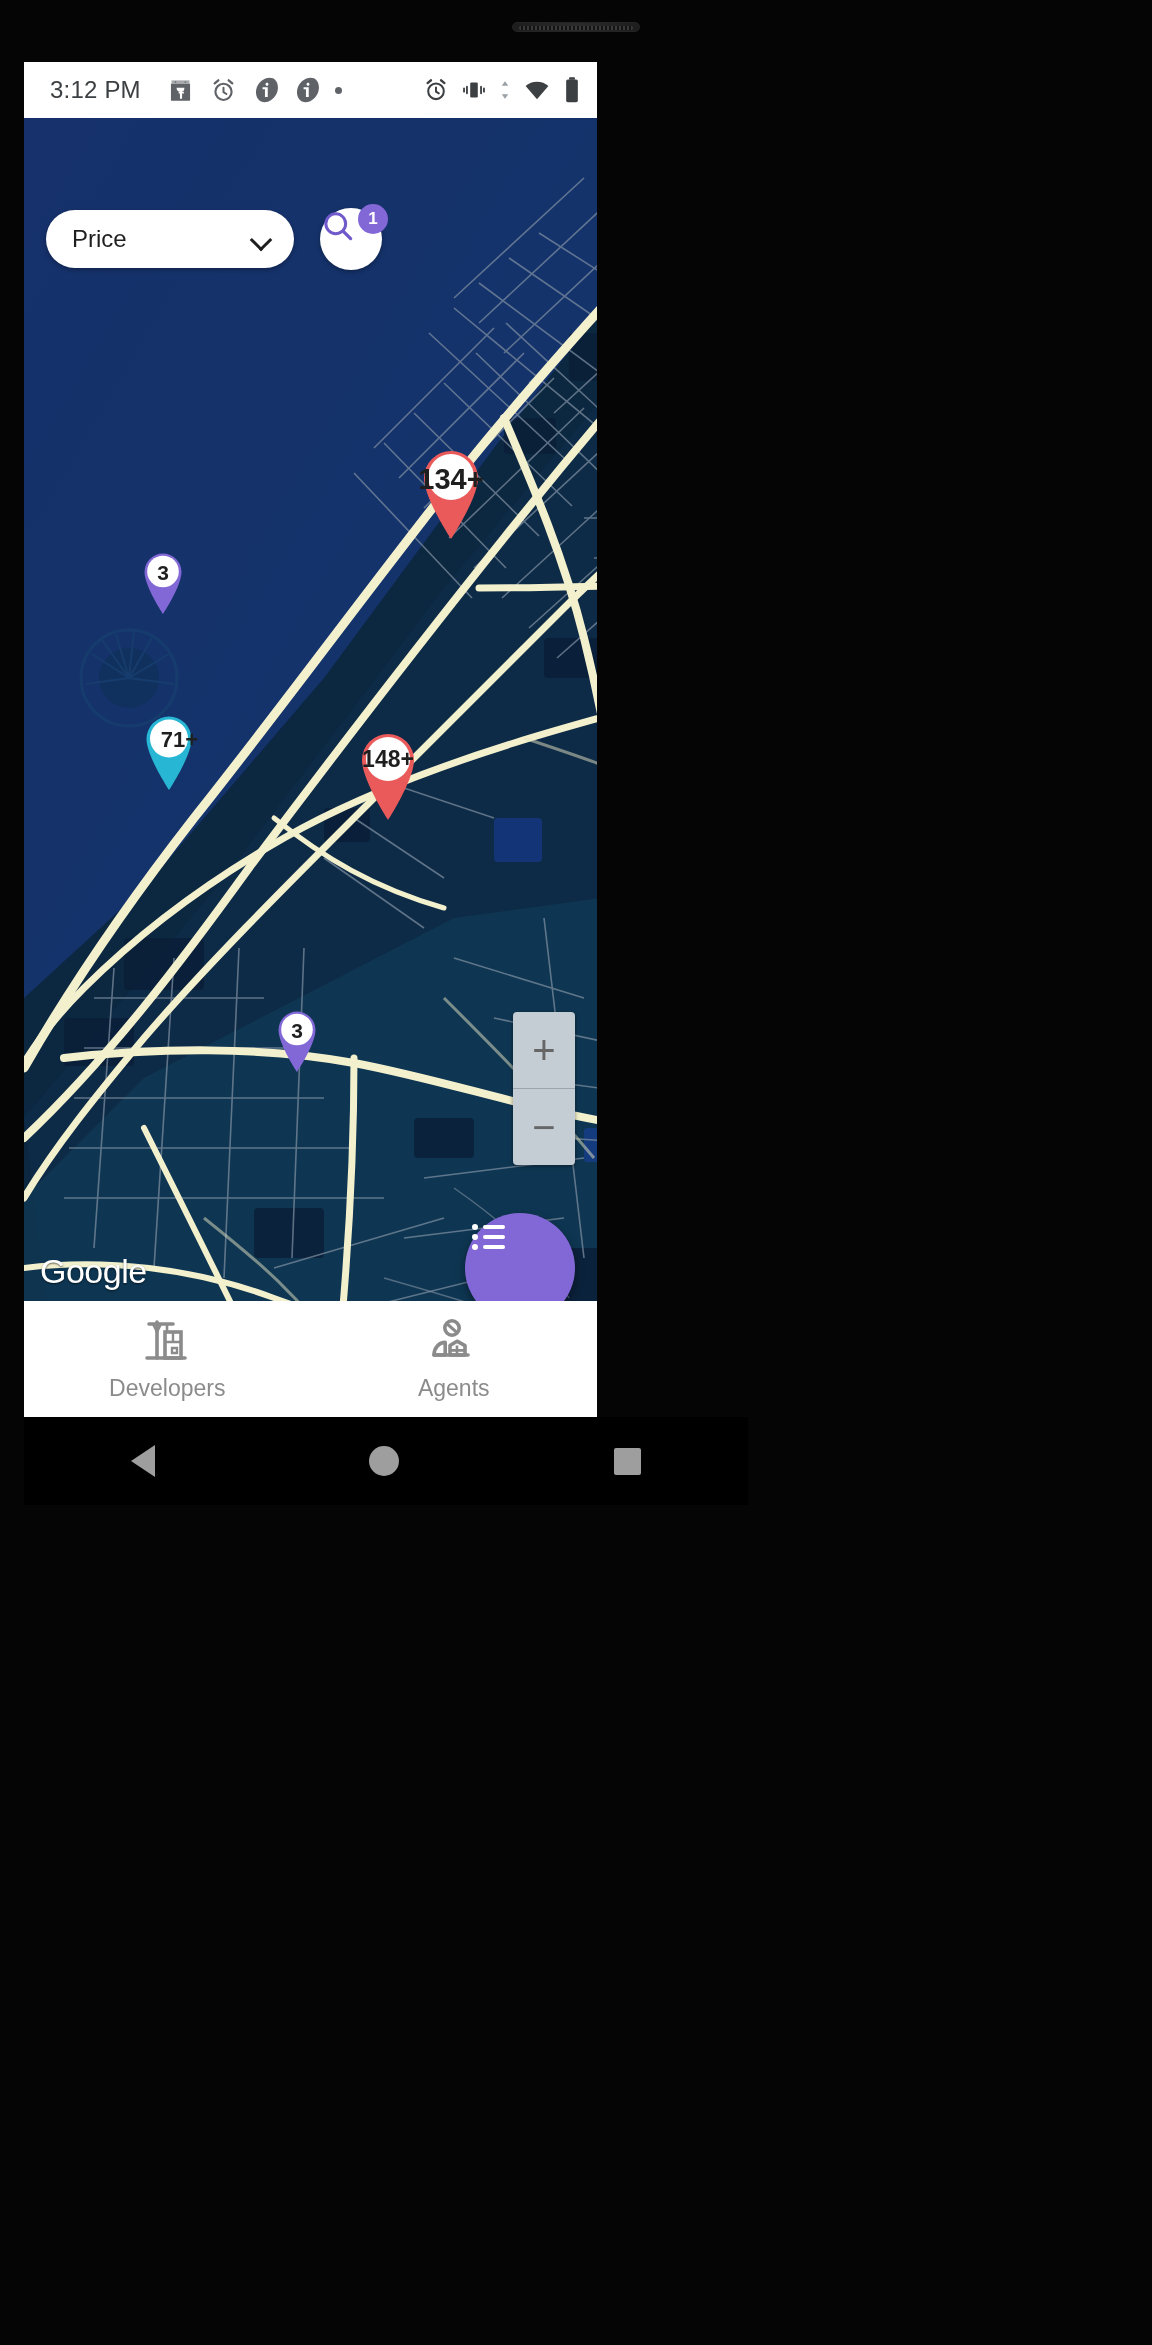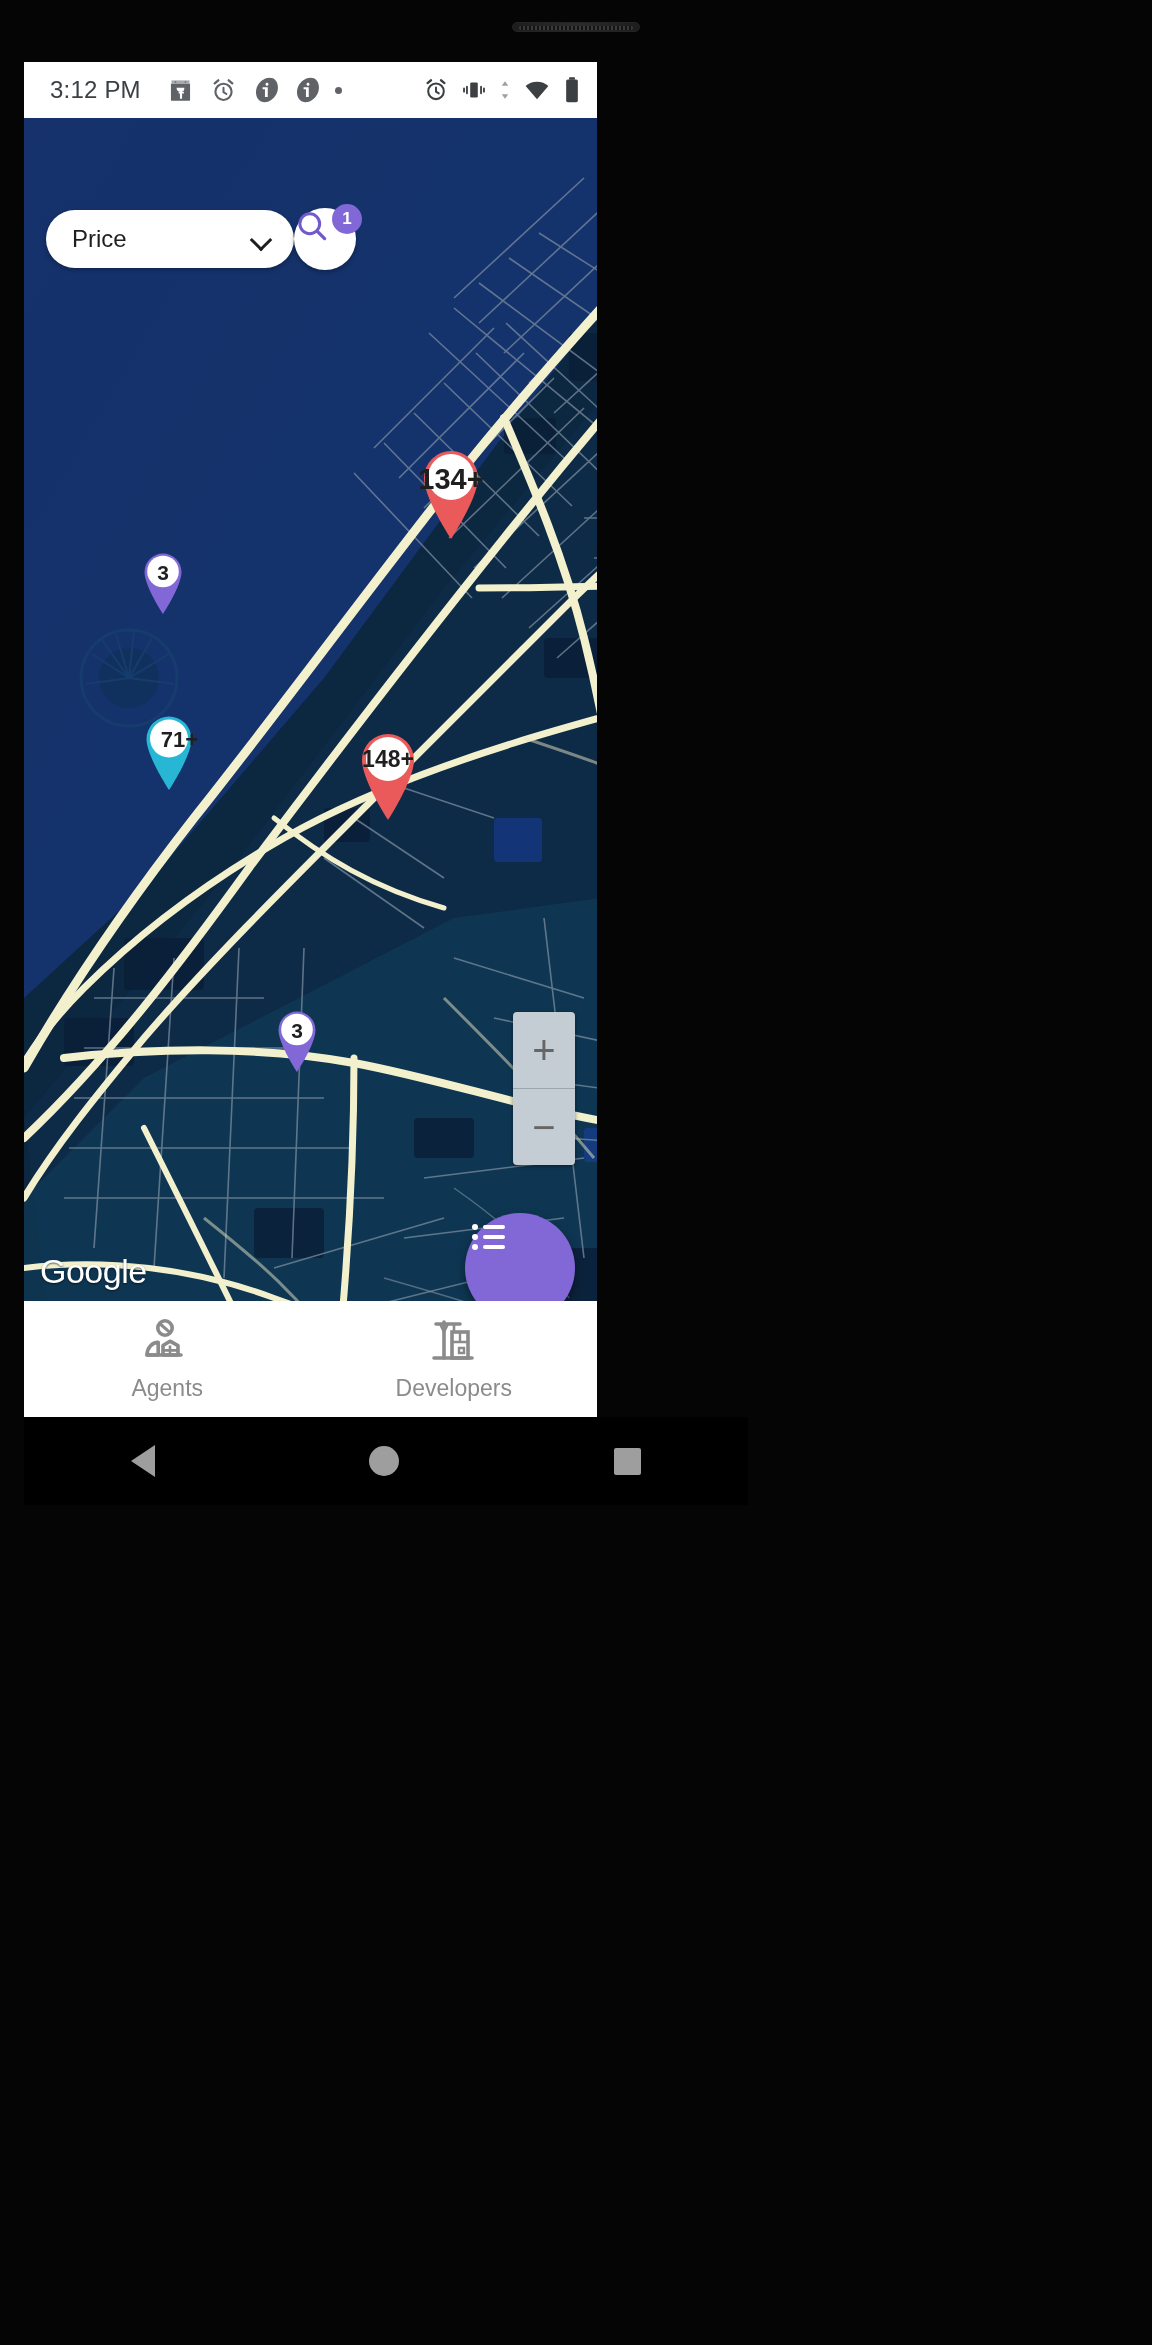--- a/index.html
+++ b/index.html
@@ -55,21 +55,21 @@
   .map {
     position: absolute; left:0; top:56px; width: 100%; height: 1243px;
     overflow: hidden;
     background: #0d2b46;
   }
   .map svg { position:absolute; left:0; top:0; }
 
   
   .filterbar {
     position: absolute; left: 0; top: 90px; width: 100%;
-    display: flex; align-items: center; 
+    display: flex; align-items: center; gap: 26px;
     padding: 0 22px;
     z-index: 20;
   }
   .chip {
     height: 58px; border-radius: 29px; background:#fff;
     display:flex; align-items:center; justify-content:space-between;
     padding: 0 22px 0 26px;
     box-shadow: 0 2px 5px rgba(0,0,0,.28);
     cursor: pointer;
   }
@@ -429,44 +429,44 @@
           </g>
         </svg>
       </div>
     </div>
 
     <div class="bottomnav">
 
 
       <div class="navitem">
         <svg width="52" height="50" viewBox="0 0 26 25">
-          <circle cx="12" cy="6" r="3.6" fill="none" stroke="#8b8b8b" stroke-width="1.8"></circle>
-          <path d="M9.6 4 L14.4 8.2" stroke="#8b8b8b" stroke-width="1.5"></path>
-          <path d="M3 19.5 C3 15.8 5.6 13.2 8.6 13.2 V19.5 Z" fill="none" stroke="#8b8b8b" stroke-width="1.8" stroke-linejoin="round"></path>
-          <path d="M11 14.8 L14.5 12.6 L18.5 14.8 V19.5 H11 Z" fill="none" stroke="#8b8b8b" stroke-width="1.8" stroke-linejoin="round"></path>
-          <path d="M14.5 14.8 V19.5 M11 17.2 H18.5" stroke="#8b8b8b" stroke-width="1.3"></path>
-          <path d="M3 19.5 H20" stroke="#8b8b8b" stroke-width="1.8" stroke-linecap="round"></path>
-        </svg>
-        <span class="navlabel">Agents</span>
-      </div>
-
-      <div class="navitem">
-        <svg width="52" height="50" viewBox="0 0 26 25">
           <path d="M8 3 V21" stroke="#8b8b8b" stroke-width="1.8" stroke-linecap="round"></path>
           <path d="M4 4 H16" stroke="#8b8b8b" stroke-width="1.8" stroke-linecap="round"></path>
           <path d="M6 4 L8 8 L10 4" fill="none" stroke="#8b8b8b" stroke-width="1.2"></path>
           <path d="M13 4 V8" stroke="#8b8b8b" stroke-width="1.3"></path>
           <rect x="12" y="8" width="8" height="13" fill="none" stroke="#8b8b8b" stroke-width="1.8"></rect>
           <path d="M12 13 H20 M16 8 V13" stroke="#8b8b8b" stroke-width="1.2"></path>
           <path d="M15.5 16 H18 V18.5 H15.5 Z" fill="none" stroke="#8b8b8b" stroke-width="1.2"></path>
           <path d="M3 21 H22" stroke="#8b8b8b" stroke-width="1.8" stroke-linecap="round"></path>
         </svg>
         <span class="navlabel">Developers</span>
       </div>
 
+      <div class="navitem">
+        <svg width="52" height="50" viewBox="0 0 26 25">
+          <circle cx="12" cy="6" r="3.6" fill="none" stroke="#8b8b8b" stroke-width="1.8"></circle>
+          <path d="M9.6 4 L14.4 8.2" stroke="#8b8b8b" stroke-width="1.5"></path>
+          <path d="M3 19.5 C3 15.8 5.6 13.2 8.6 13.2 V19.5 Z" fill="none" stroke="#8b8b8b" stroke-width="1.8" stroke-linejoin="round"></path>
+          <path d="M11 14.8 L14.5 12.6 L18.5 14.8 V19.5 H11 Z" fill="none" stroke="#8b8b8b" stroke-width="1.8" stroke-linejoin="round"></path>
+          <path d="M14.5 14.8 V19.5 M11 17.2 H18.5" stroke="#8b8b8b" stroke-width="1.3"></path>
+          <path d="M3 19.5 H20" stroke="#8b8b8b" stroke-width="1.8" stroke-linecap="round"></path>
+        </svg>
+        <span class="navlabel">Agents</span>
+      </div>
+
     </div>
 
   </div>
 
   <div class="androidnav">
     <span class="navback"></span>
     <span class="navhome"></span>
     <span class="navrecent"></span>
   </div>
 

